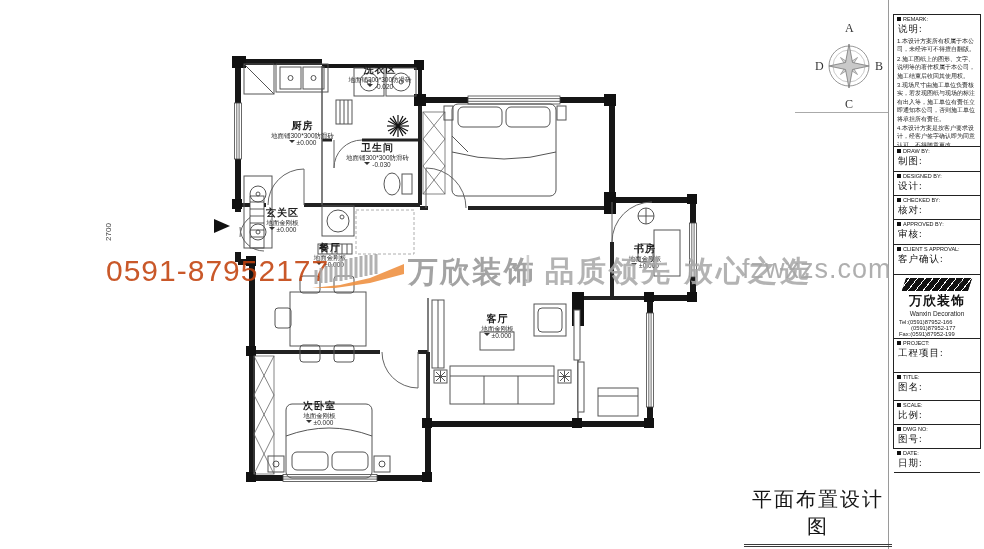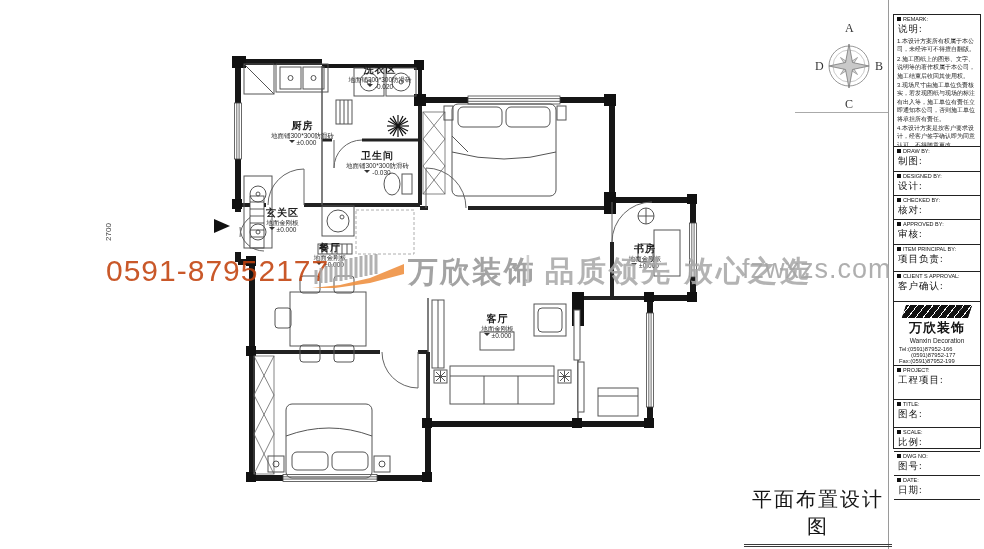--- a/index.html
+++ b/index.html
@@ -293,21 +293,21 @@
   <div class="room-label" style="left:330px;top:64px;width:100px">
     <div class="rname">洗衣区</div>
     <div class="rfloor">地面铺300*300防滑砖</div>
     <div class="rlevel"><span class="elev"></span><span>-0.020</span></div>
   </div>
   <div class="room-label" style="left:255px;top:120px;width:95px">
     <div class="rname">厨房</div>
     <div class="rfloor">地面铺300*300防滑砖</div>
     <div class="rlevel"><span class="elev"></span><span>±0.000</span></div>
   </div>
-  <div class="room-label" style="left:330px;top:150px;width:95px">
+  <div class="room-label" style="left:330px;top:142px;width:95px">
     <div class="rname">卫生间</div>
     <div class="rfloor">地面铺300*300防滑砖</div>
     <div class="rlevel"><span class="elev"></span><span>-0.030</span></div>
   </div>
   <div class="room-label" style="left:240px;top:207px;width:85px">
     <div class="rname">玄关区</div>
     <div class="rfloor">地面金刚板</div>
     <div class="rlevel"><span class="elev"></span><span>±0.000</span></div>
   </div>
   <div class="room-label" style="left:290px;top:242px;width:80px">
@@ -315,20 +315,25 @@
     <div class="rfloor">地面金刚板</div>
     <div class="rlevel"><span class="elev"></span><span>±0.000</span></div>
   </div>
   <div class="room-label" style="left:605px;top:243px;width:80px">
     <div class="rname">书房</div>
     <div class="rfloor">地面金刚板</div>
     <div class="rlevel"><span class="elev"></span><span>±0.000</span></div>
   </div>
   <div class="room-label" style="left:455px;top:313px;width:85px">
     <div class="rname">客厅</div>
+    <div class="rfloor">地面金刚板</div>
+    <div class="rlevel"><span class="elev"></span><span>±0.000</span></div>
+  </div>
+  <div class="room-label" style="left:272px;top:400px;width:95px">
+    <div class="rname">次卧室</div>
     <div class="rfloor">地面金刚板</div>
     <div class="rlevel"><span class="elev"></span><span>±0.000</span></div>
   </div>
 
   <div class="abs dim-vert">2700</div>
 
   <div class="abs wm wm-phone">0591-87952177</div>
   <svg class="abs wm" style="left:310px;top:250px" width="96" height="40" viewBox="0 0 96 40">
     <g stroke="#a8a8a8" stroke-width="3">
       <line x1="6" y1="20" x2="6" y2="34"></line>
@@ -405,27 +410,20 @@
         </div>
       <div class="sz">核对:</div>
     </div>
     <div class="ts" style="height:25px">
       <div class="sh">
           <span class="sq"></span>
           <span>APPROVED BY:</span>
         </div>
       <div class="sz">审核:</div>
     </div>
-    <div class="ts" style="height:27px">
-      <div class="sh">
-          <span class="sq"></span>
-          <span>ITEM PRINCIPAL BY:</span>
-        </div>
-      <div class="sz">项目负责:</div>
-    </div>
     <div class="ts" style="height:30px">
       <div class="sh">
           <span class="sq"></span>
           <span>CLIENT S APPROVAL:</span>
         </div>
       <div class="sz">客户确认:</div>
     </div>
 
     <div class="ts co" style="height:64px">
       <div class="co-banner">

